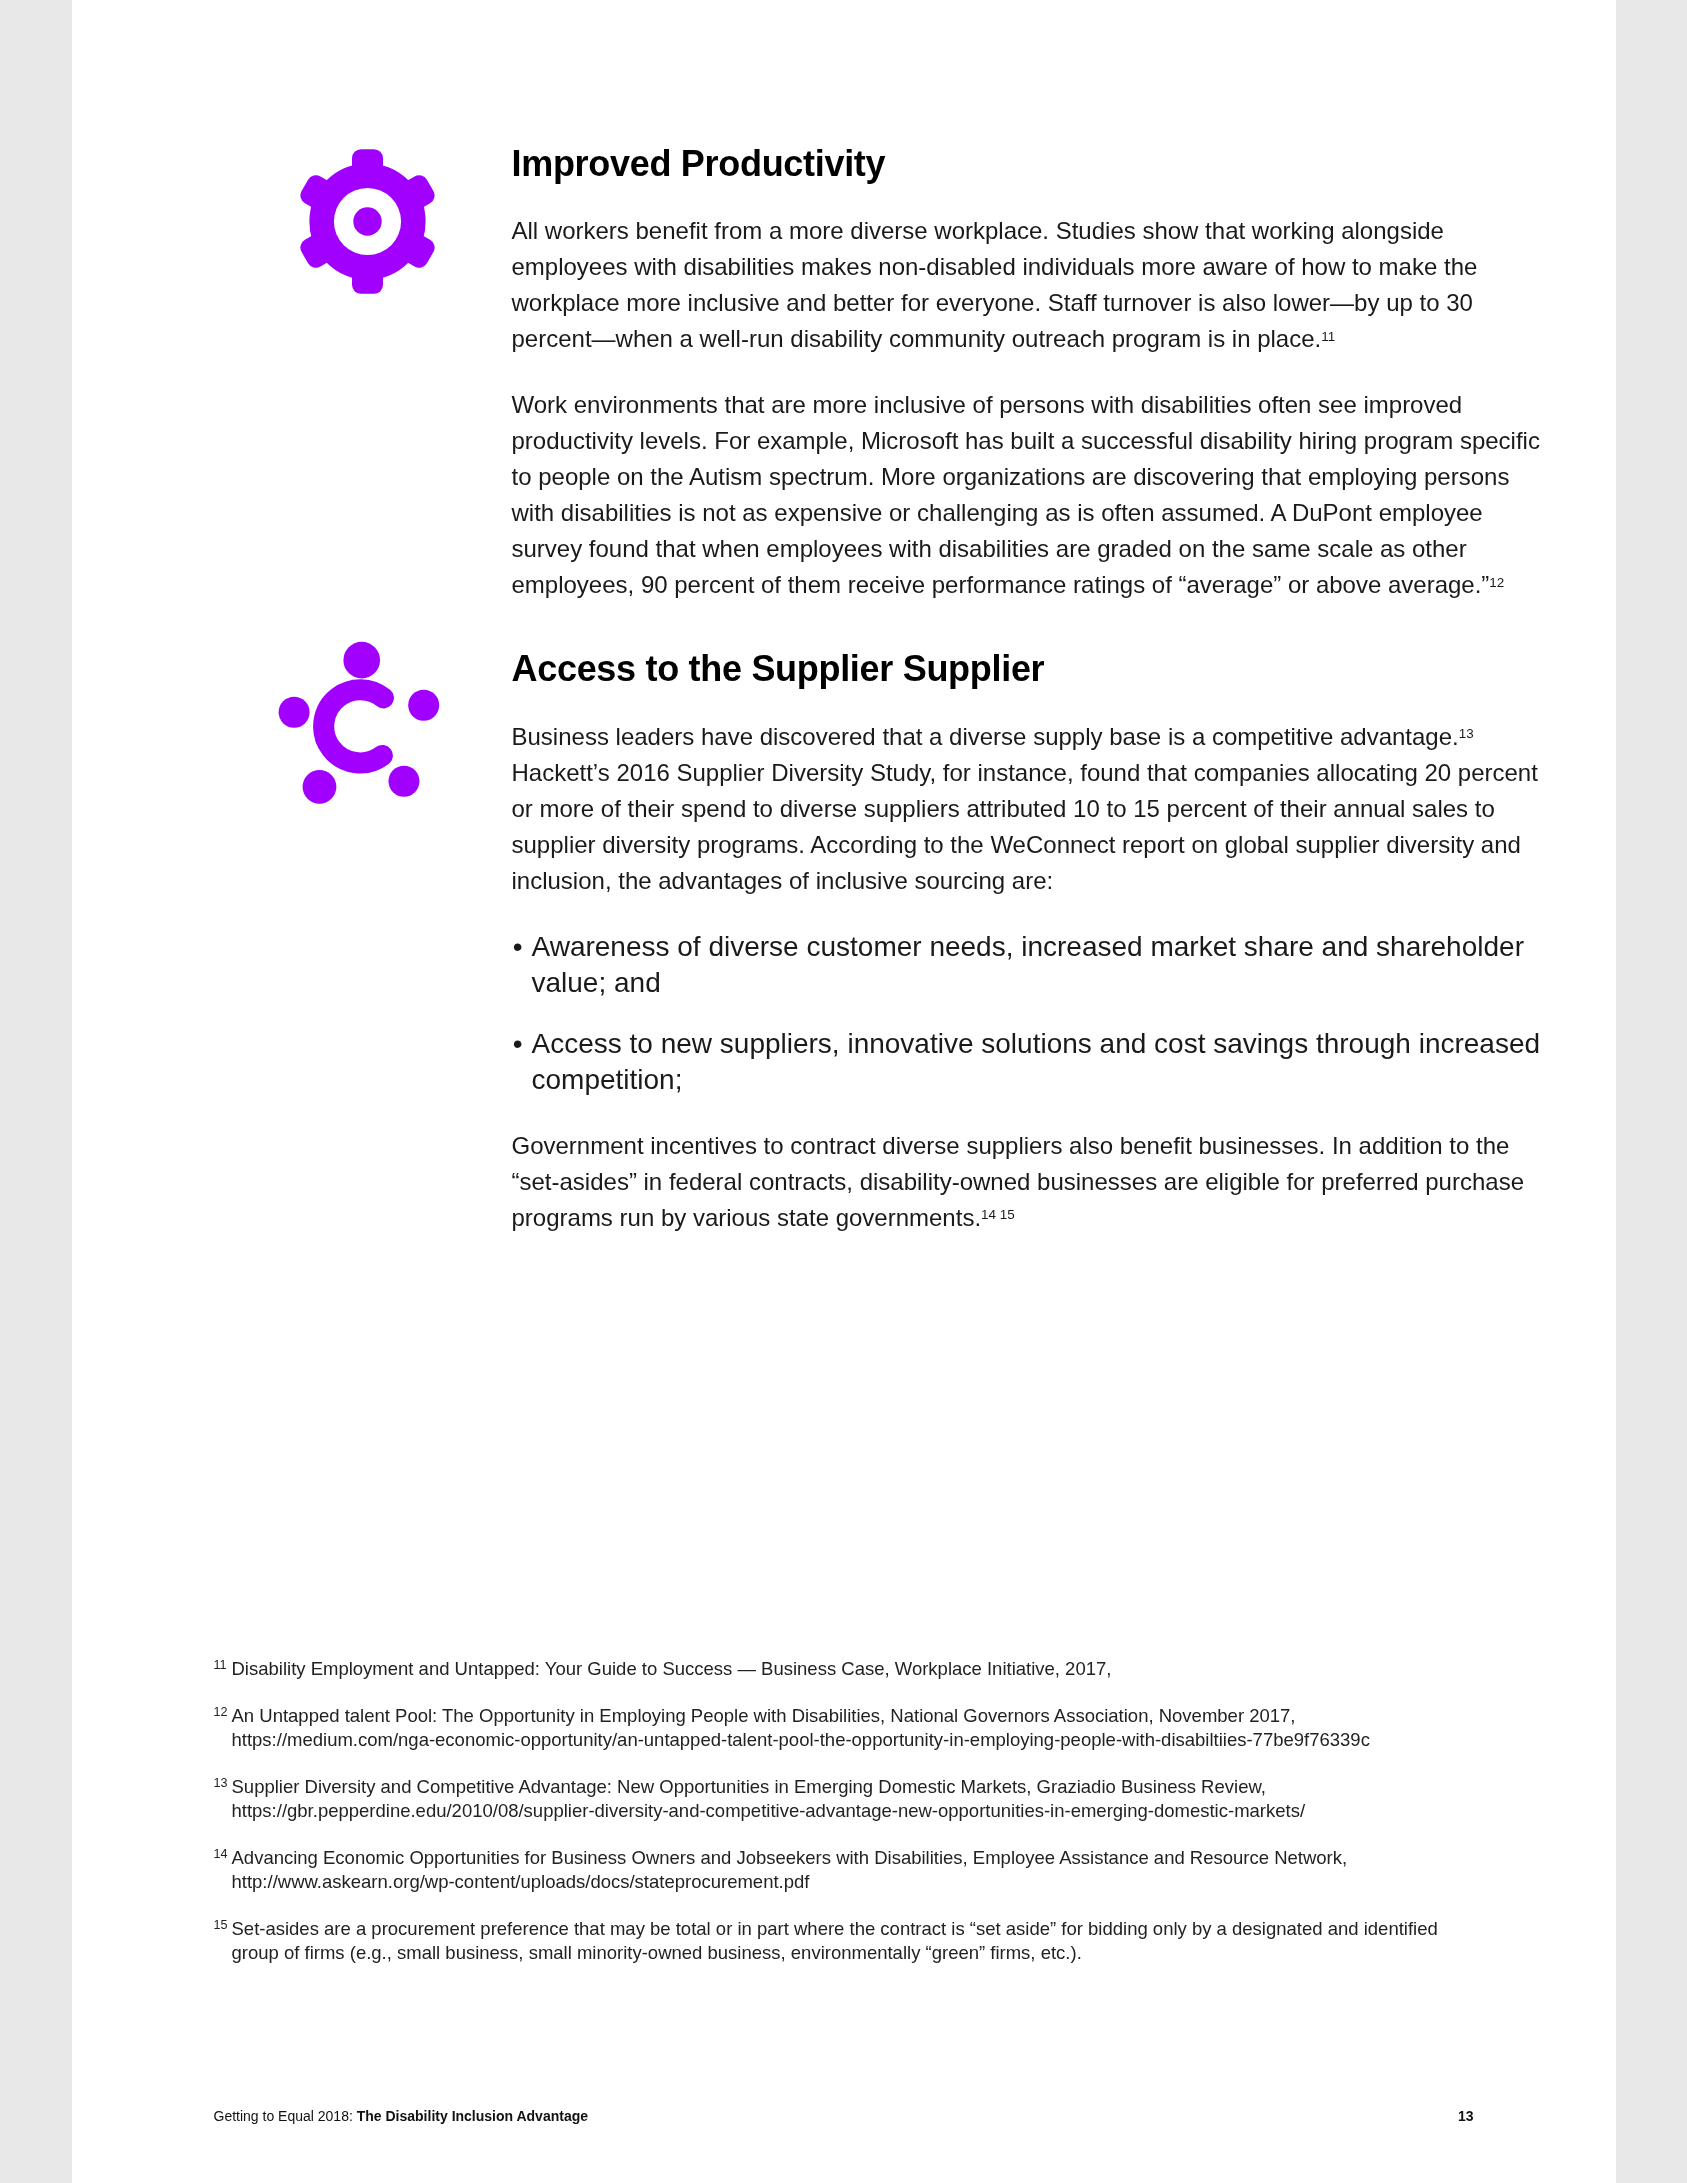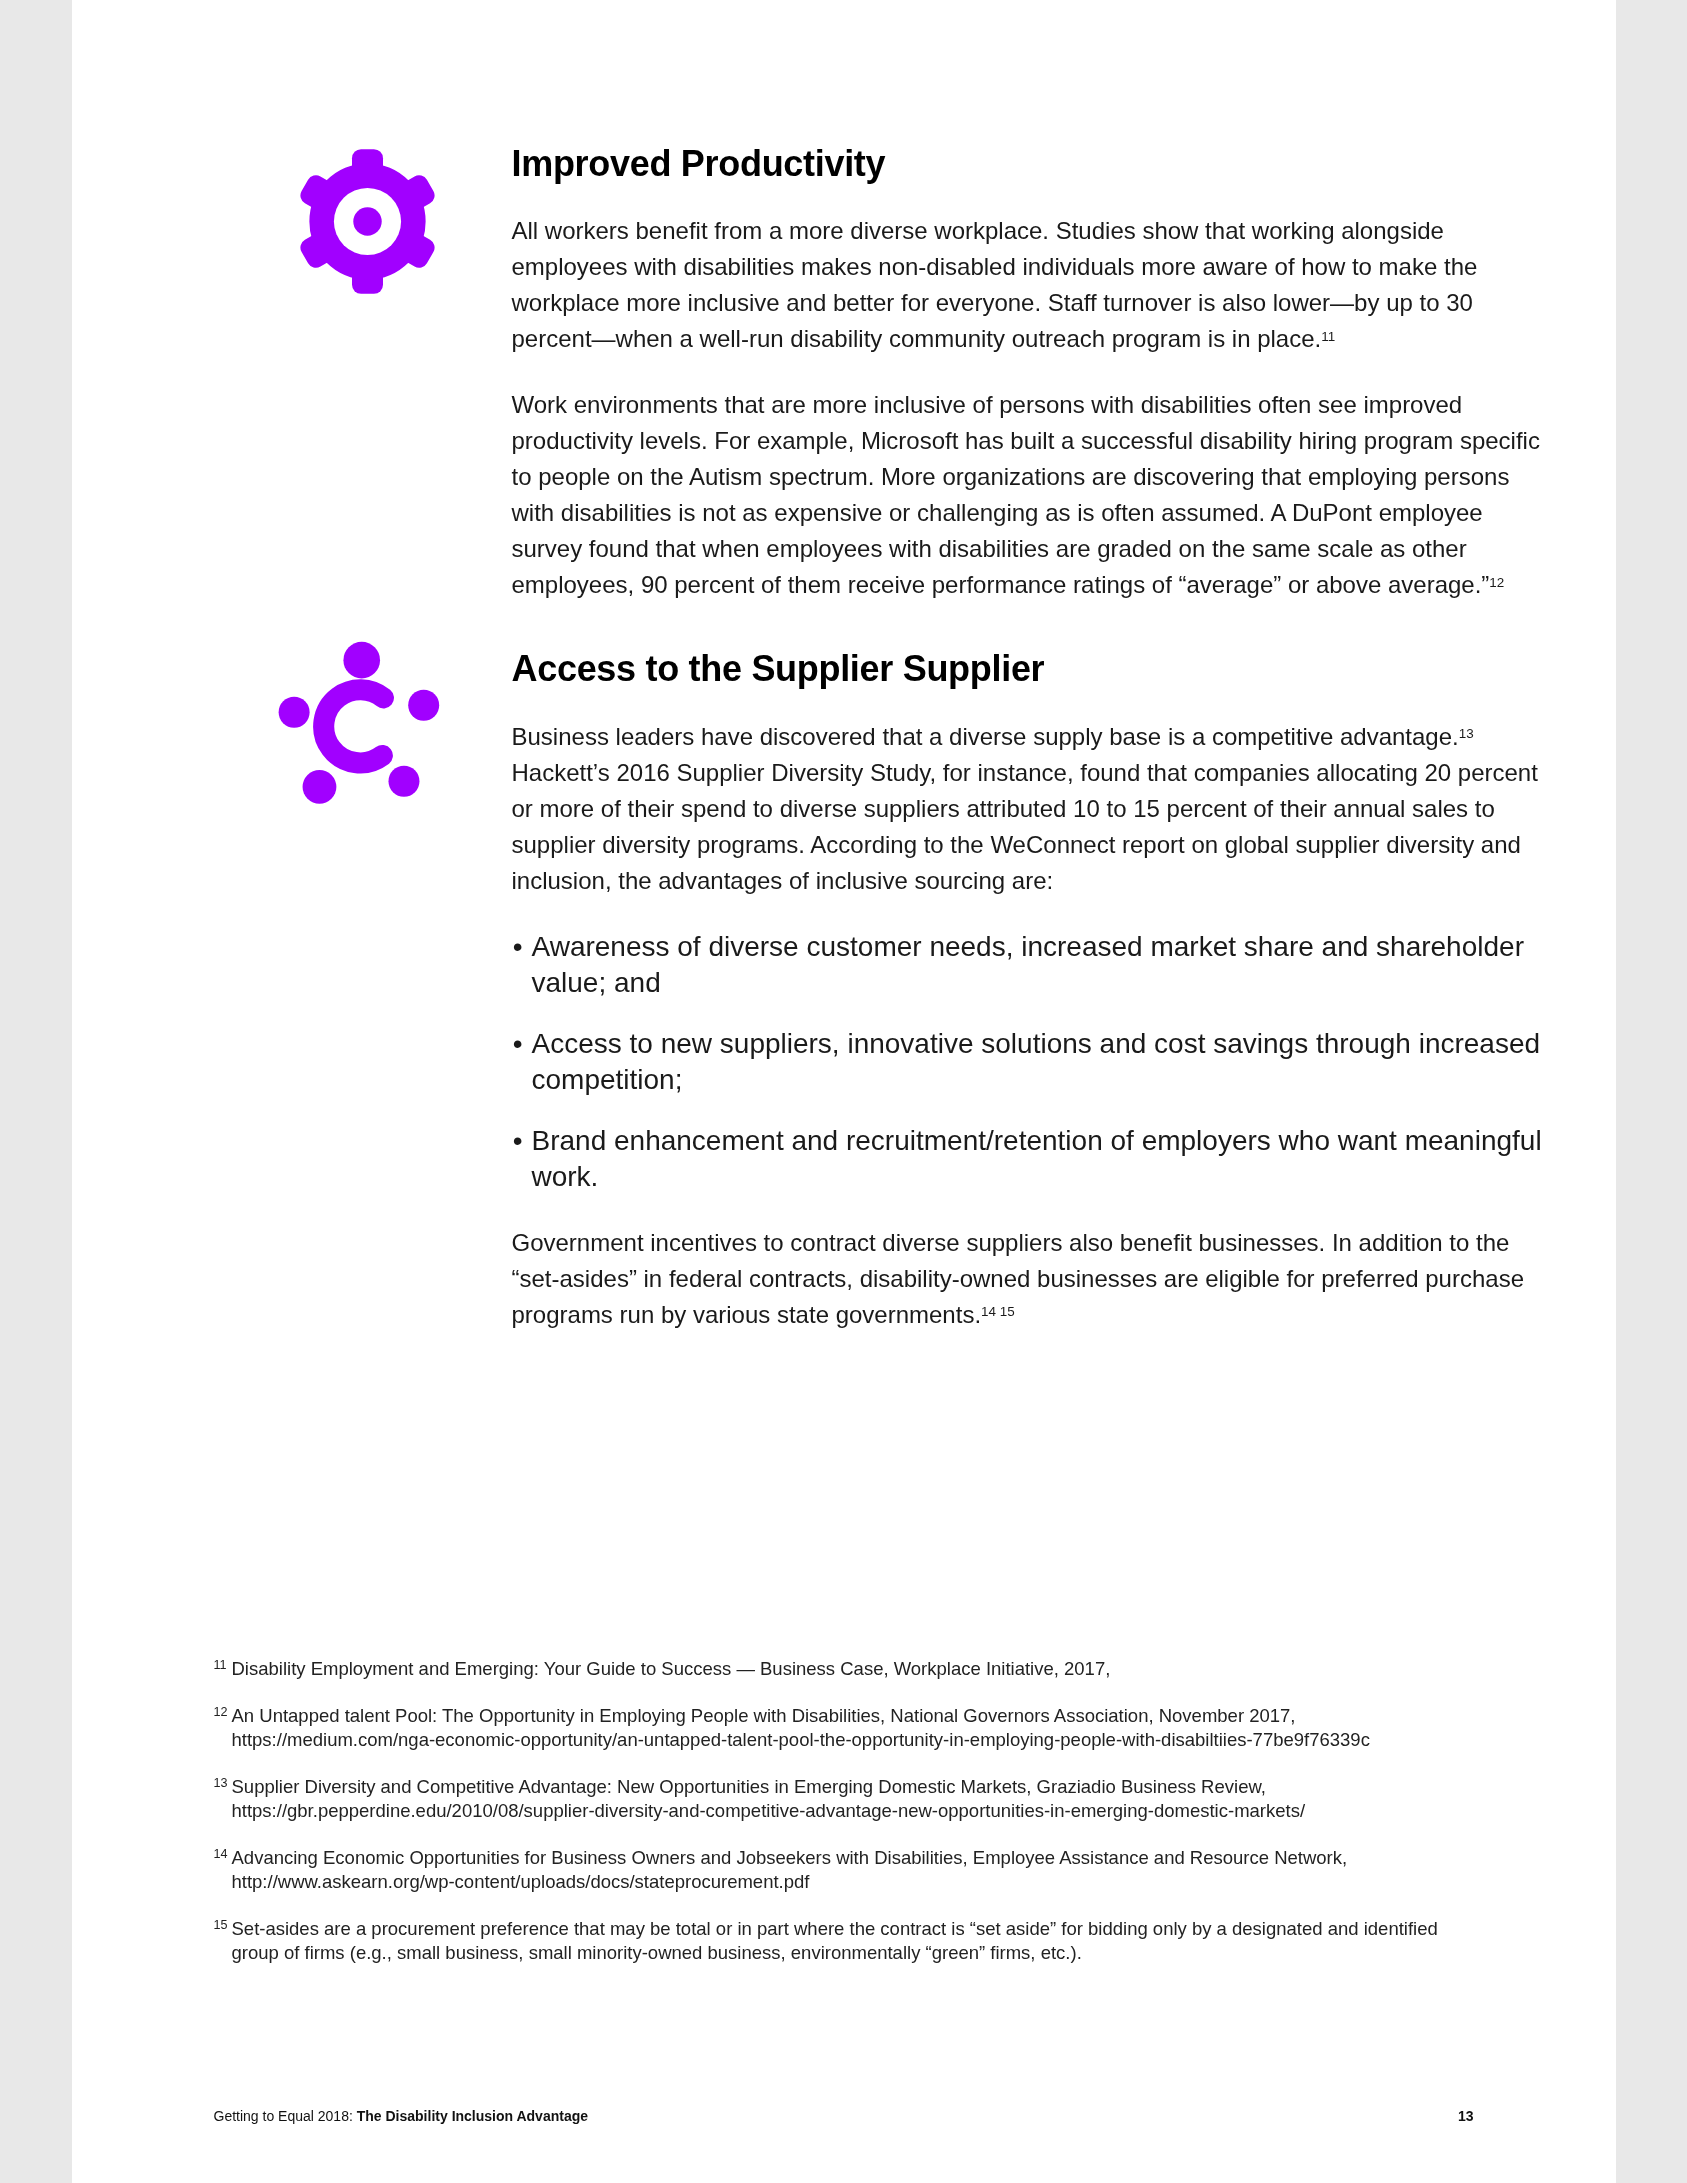--- a/index.html
+++ b/index.html
@@ -89,32 +89,31 @@
             </g>
           </svg>
         </span>
       </div>
       <div class="text-col">
         <h1 class="heading">Access to the Supplier Supplier</h1>
         <p class="body"><span>Business leaders have discovered that a diverse supply base is a competitive advantage.</span><sup>13</sup><span> Hackett’s 2016 Supplier Diversity Study, for instance, found that companies allocating 20 percent or more of their spend to diverse suppliers attributed 10 to 15 percent of their annual sales to supplier diversity programs. According to the WeConnect report on global supplier diversity and inclusion, the advantages of inclusive sourcing are:</span></p>
         <ul class="bullets">
           <li class="bullet">Awareness of diverse customer needs, increased market share and shareholder value; and</li>
           <li class="bullet">Access to new suppliers, innovative solutions and cost savings through increased competition;</li>
-          <li class="bullet">Brand enhancement and recruitment/retention of employers who want meaningful work.</li>
         </ul>
         <p class="body"><span>Government incentives to contract diverse suppliers also benefit businesses. In addition to the “set-asides” in federal contracts, disability-owned businesses are eligible for preferred purchase programs run by various state governments.</span><sup>14 15</sup></p>
       </div>
     </div>
 
   </div>
 
   <div class="footnotes">
     <div class="footnote">
       <span class="fn-num">11</span>
-      <span class="fn-text">Disability Employment and Emerging: Your Guide to Success — Business Case, Workplace Initiative, 2017,</span>
+      <span class="fn-text">Disability Employment and Untapped: Your Guide to Success — Business Case, Workplace Initiative, 2017,</span>
       <span class="fn-url"></span>
     </div>
     <div class="footnote">
       <span class="fn-num">12</span>
       <span class="fn-text">An Untapped talent Pool: The Opportunity in Employing People with Disabilities, National Governors Association, November 2017,</span>
       <span class="fn-url">https://medium.com/nga-economic-opportunity/an-untapped-talent-pool-the-opportunity-in-employing-people-with-disabiltiies-77be9f76339c</span>
     </div>
     <div class="footnote">
       <span class="fn-num">13</span>
       <span class="fn-text">Supplier Diversity and Competitive Advantage: New Opportunities in Emerging Domestic Markets, Graziadio Business Review,</span>

